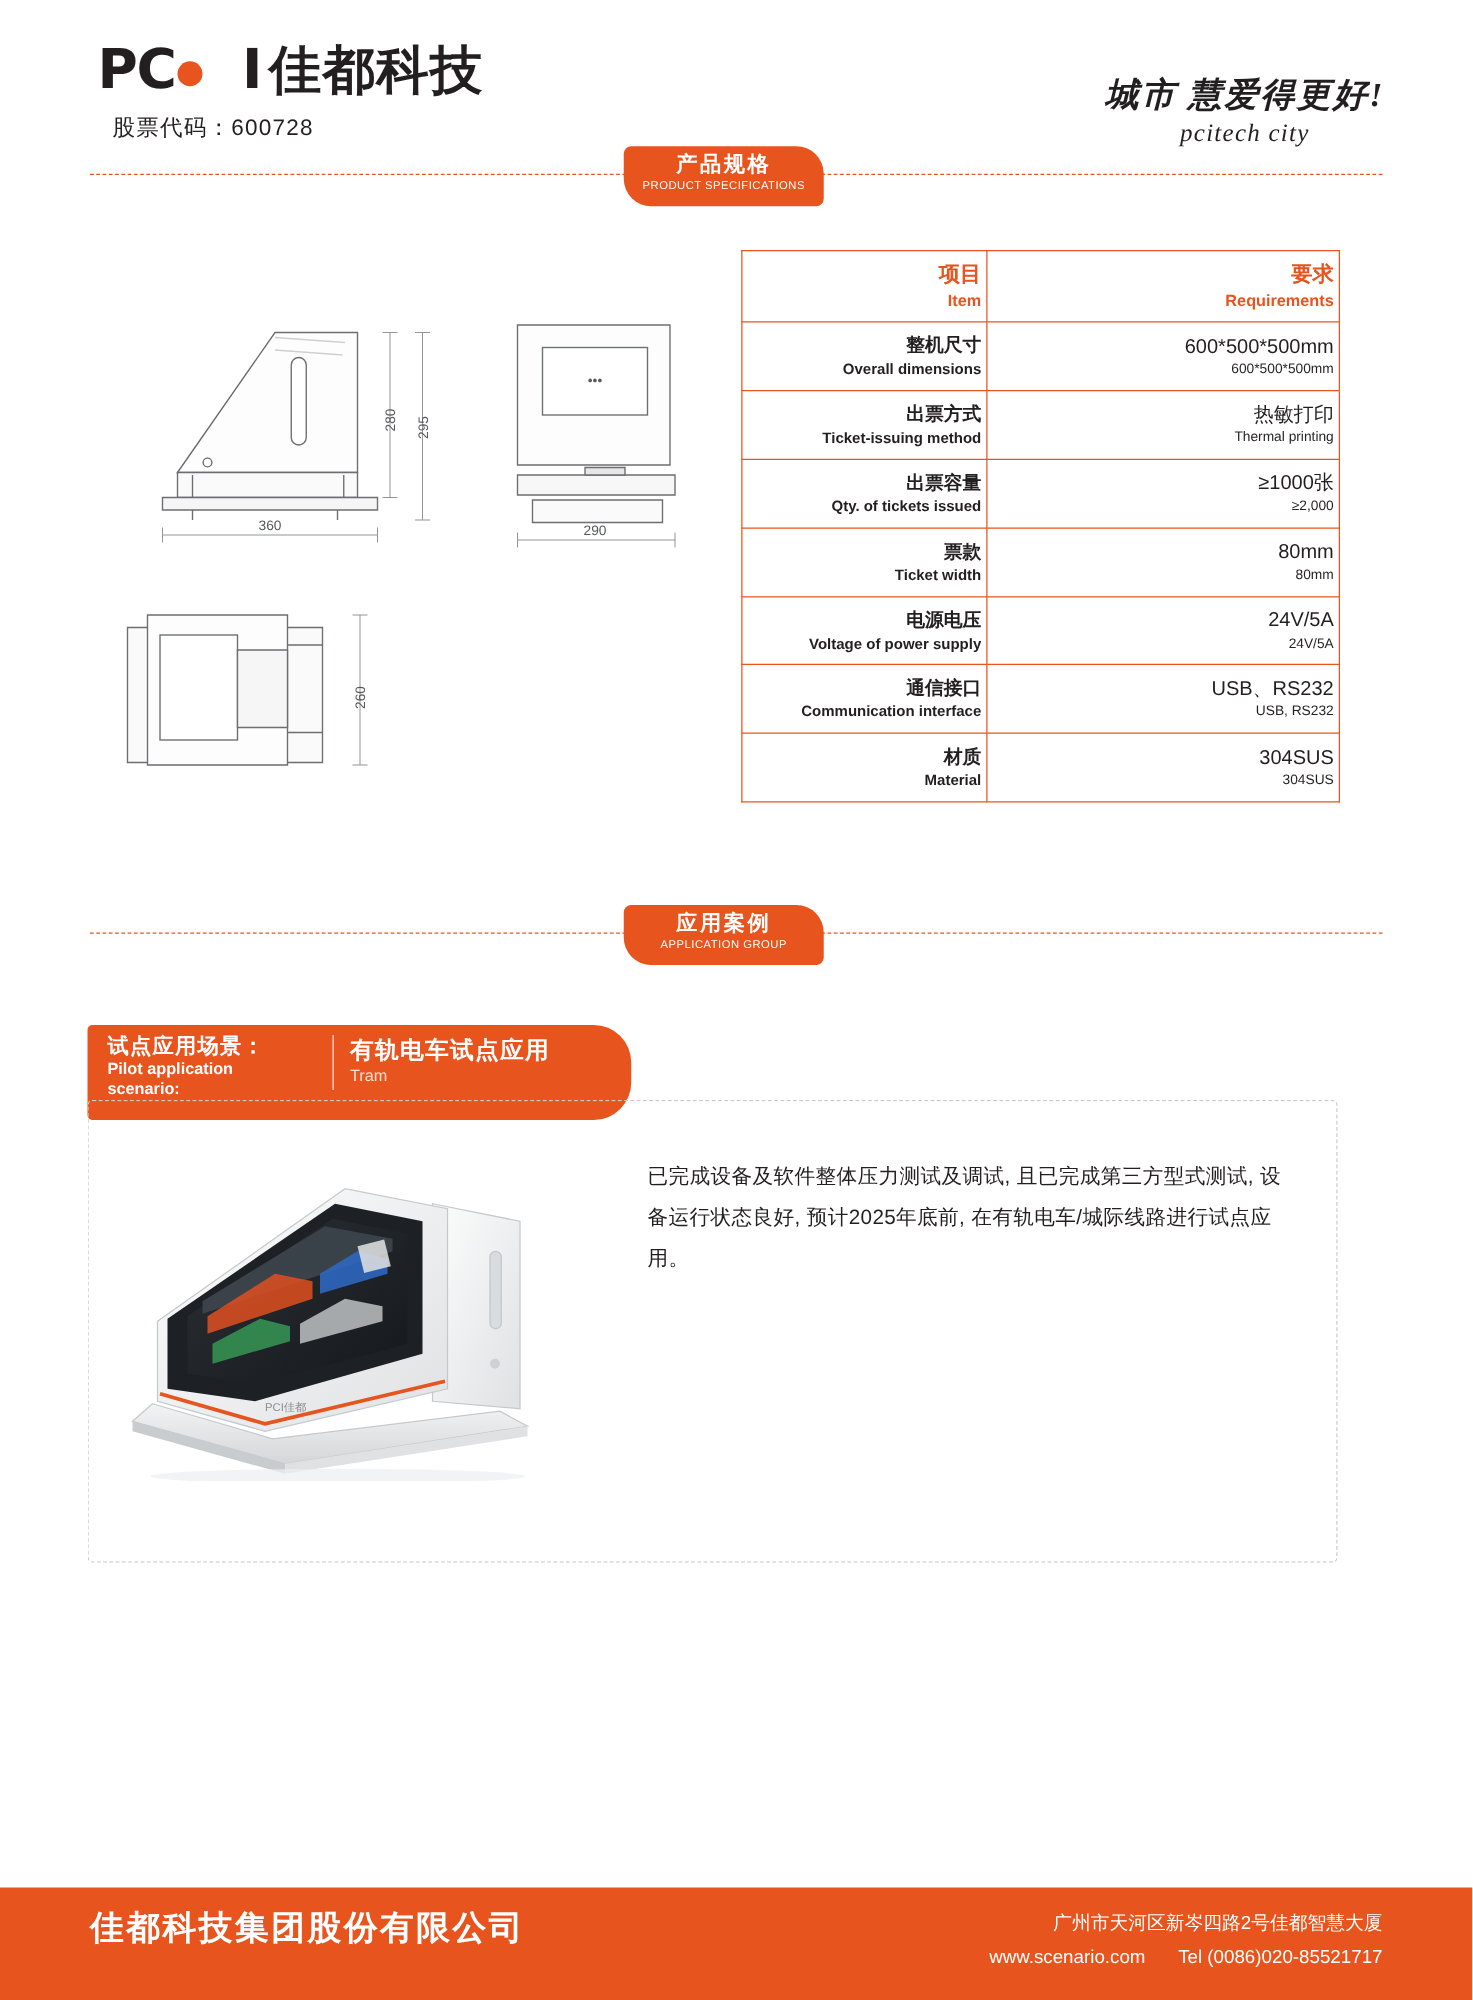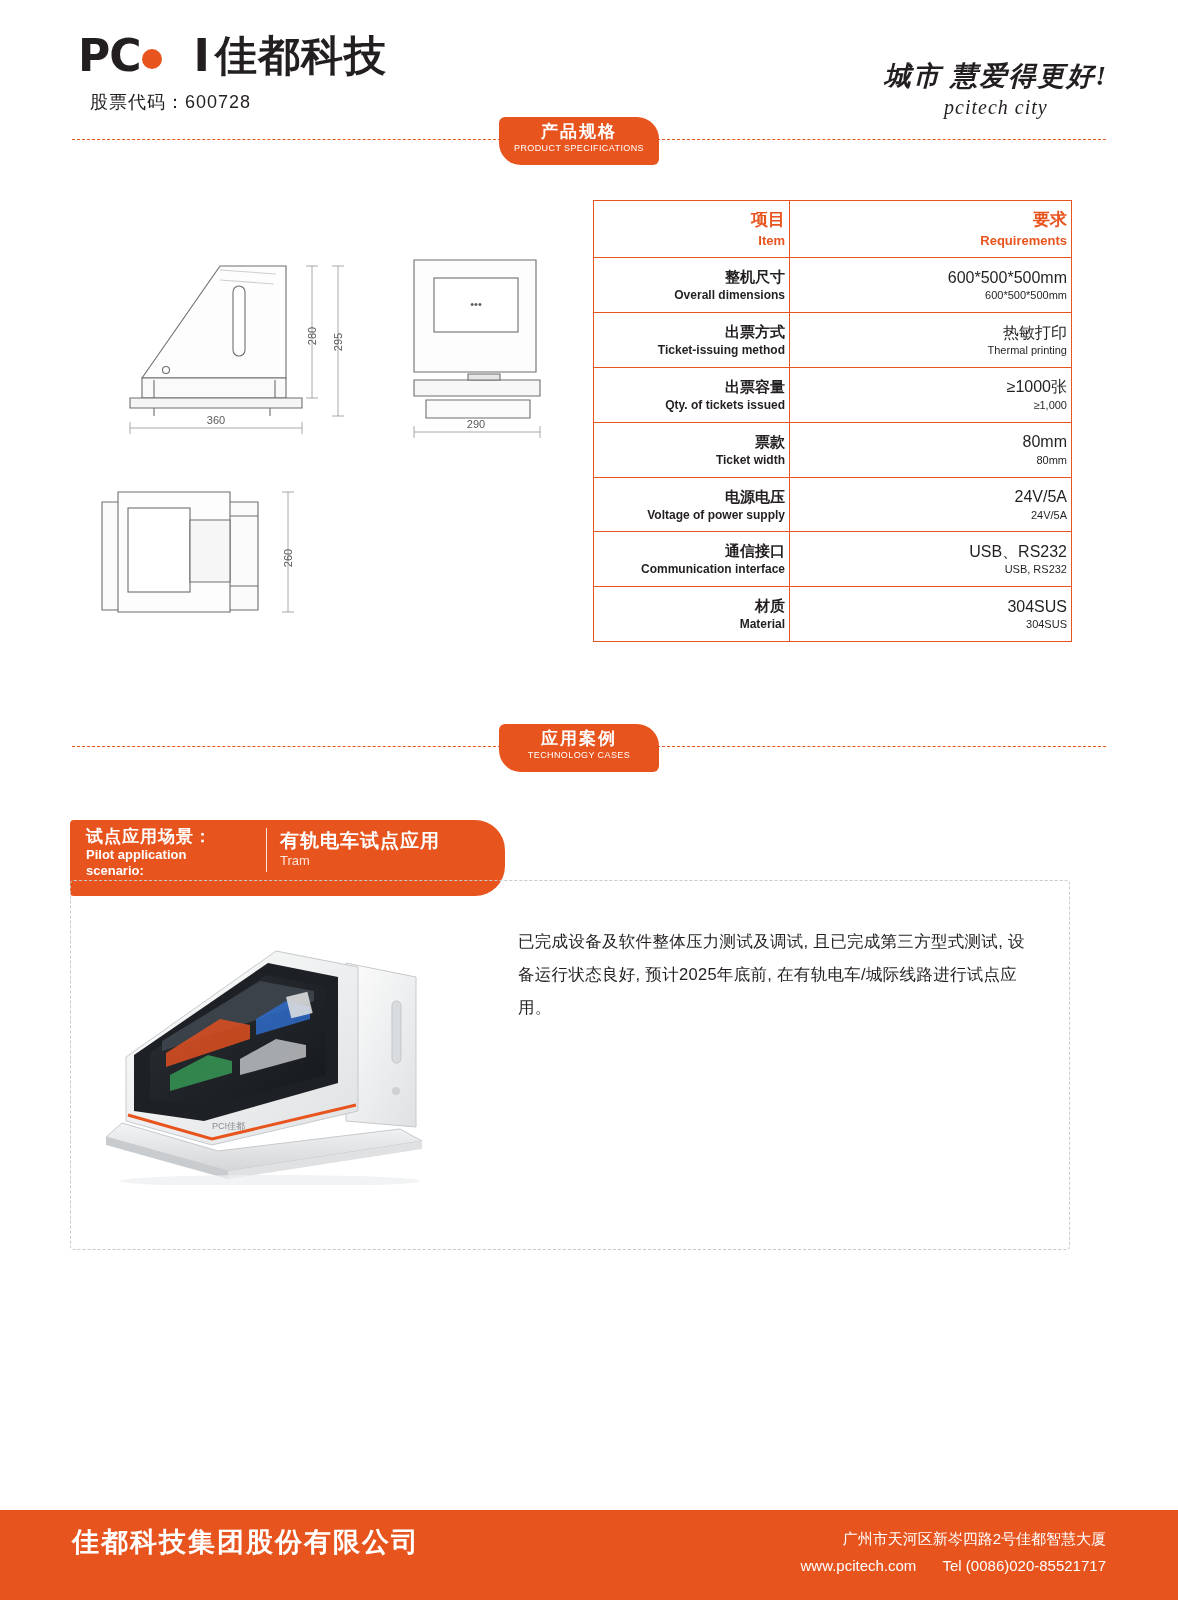--- a/index.html
+++ b/index.html
@@ -451,21 +451,21 @@
         <div class="req-en">Thermal printing</div>
       </td>
     </tr>
     <tr>
       <td>
         <div class="item-cn">出票容量</div>
         <div class="item-en">Qty. of tickets issued</div>
       </td>
       <td>
         <div class="req-cn">≥1000张</div>
-        <div class="req-en">≥1,000</div>
+        <div class="req-en">≥2,000</div>
       </td>
     </tr>
     <tr>
       <td>
         <div class="item-cn">票款</div>
         <div class="item-en">Ticket width</div>
       </td>
       <td>
         <div class="req-cn">80mm</div>
         <div class="req-en">80mm</div>
@@ -502,21 +502,21 @@
       </td>
     </tr>
   </tbody>
 </table>
 
 <div class="section-banner" style="top:724px;">
   <div class="banner-line left"></div>
   <div class="banner-line right"></div>
   <div class="banner-tag">
     <div class="cn">应用案例</div>
-    <div class="en">TECHNOLOGY CASES</div>
+    <div class="en">APPLICATION GROUP</div>
   </div>
 </div>
 
 <div class="case-tag">
   <div class="label">
     <div class="label-cn">试点应用场景：</div>
     <div class="label-en">Pilot application</div>
     <div class="label-en">scenario:</div>
   </div>
   <div class="divider"></div>
@@ -579,17 +579,17 @@
   <div class="cn">已完成设备及软件整体压力测试及调试, 且已完成第三方型式测试, 设备运行状态良好, 预计2025年底前, 在有轨电车/城际线路进行试点应用。</div>
 </div>
 
 <div class="footer">
   <div class="footer-left">
     <div class="footer-cn">佳都科技集团股份有限公司</div>
   </div>
   <div class="footer-right">
     <div class="footer-addr">广州市天河区新岑四路2号佳都智慧大厦</div>
     <div class="footer-contact">
-      <span>www.pcitech.com</span>
+      <span>www.scenario.com</span>
       <span>Tel (0086)020-85521717</span>
     </div>
   </div>
 </div>
 
 </body></html>

